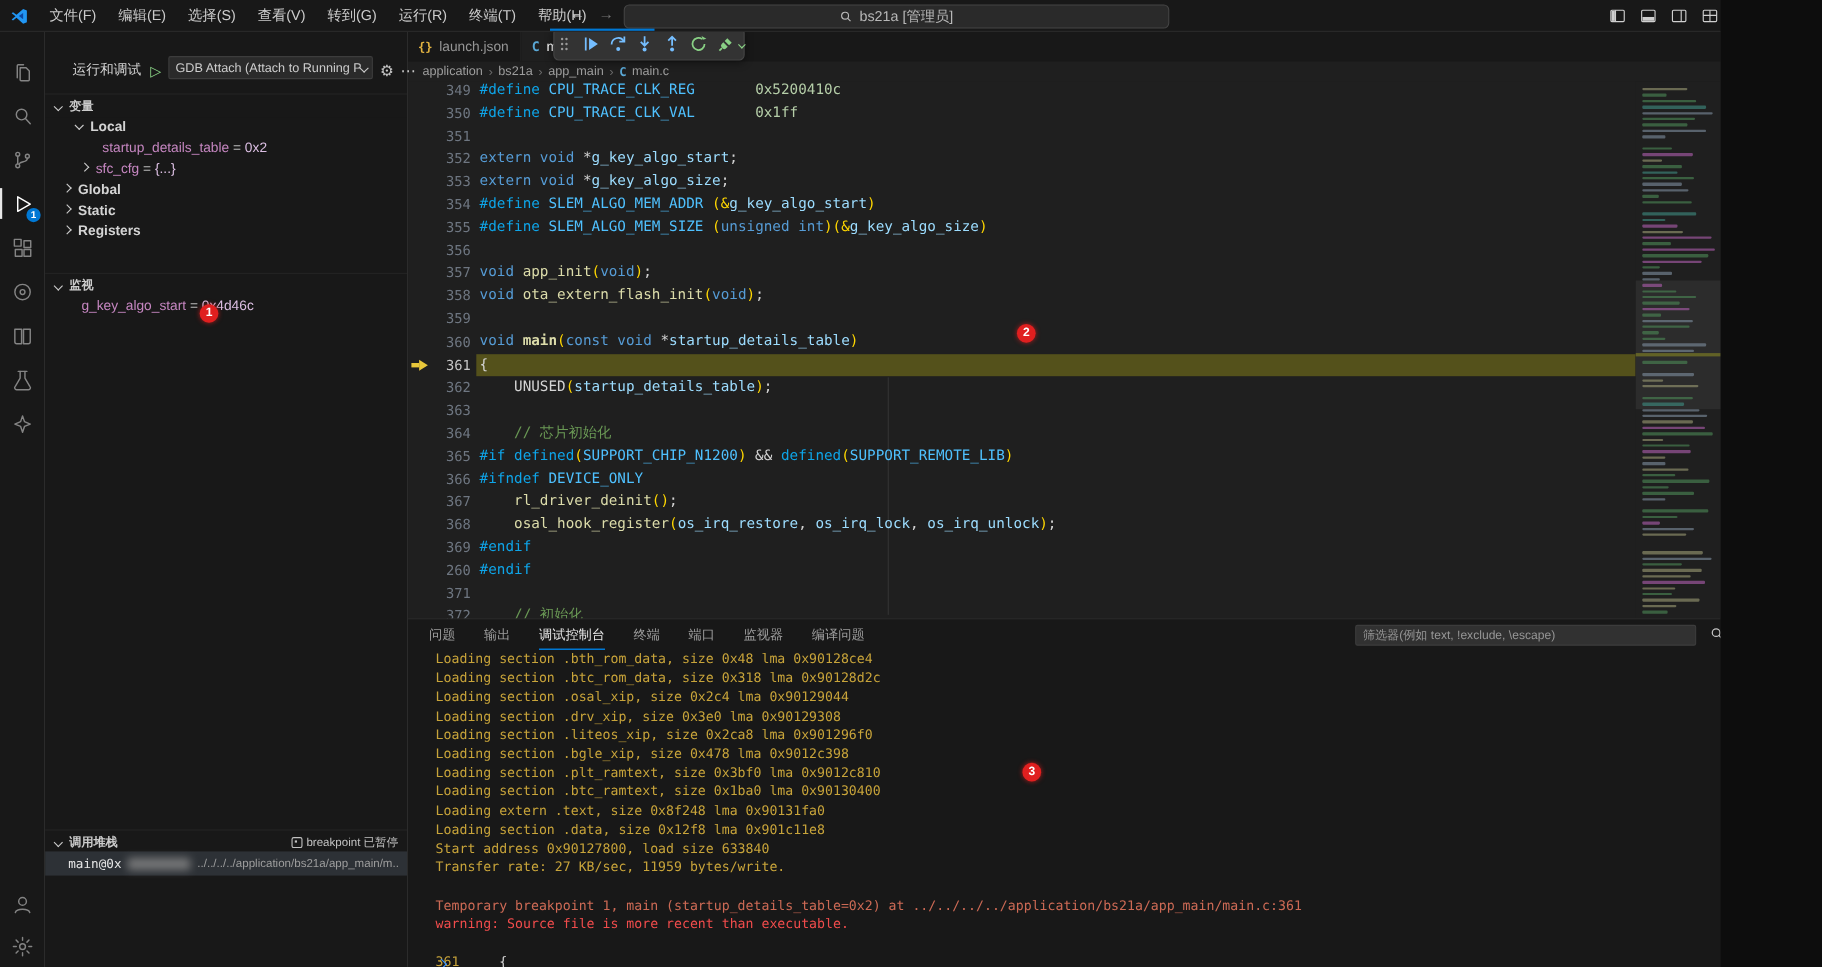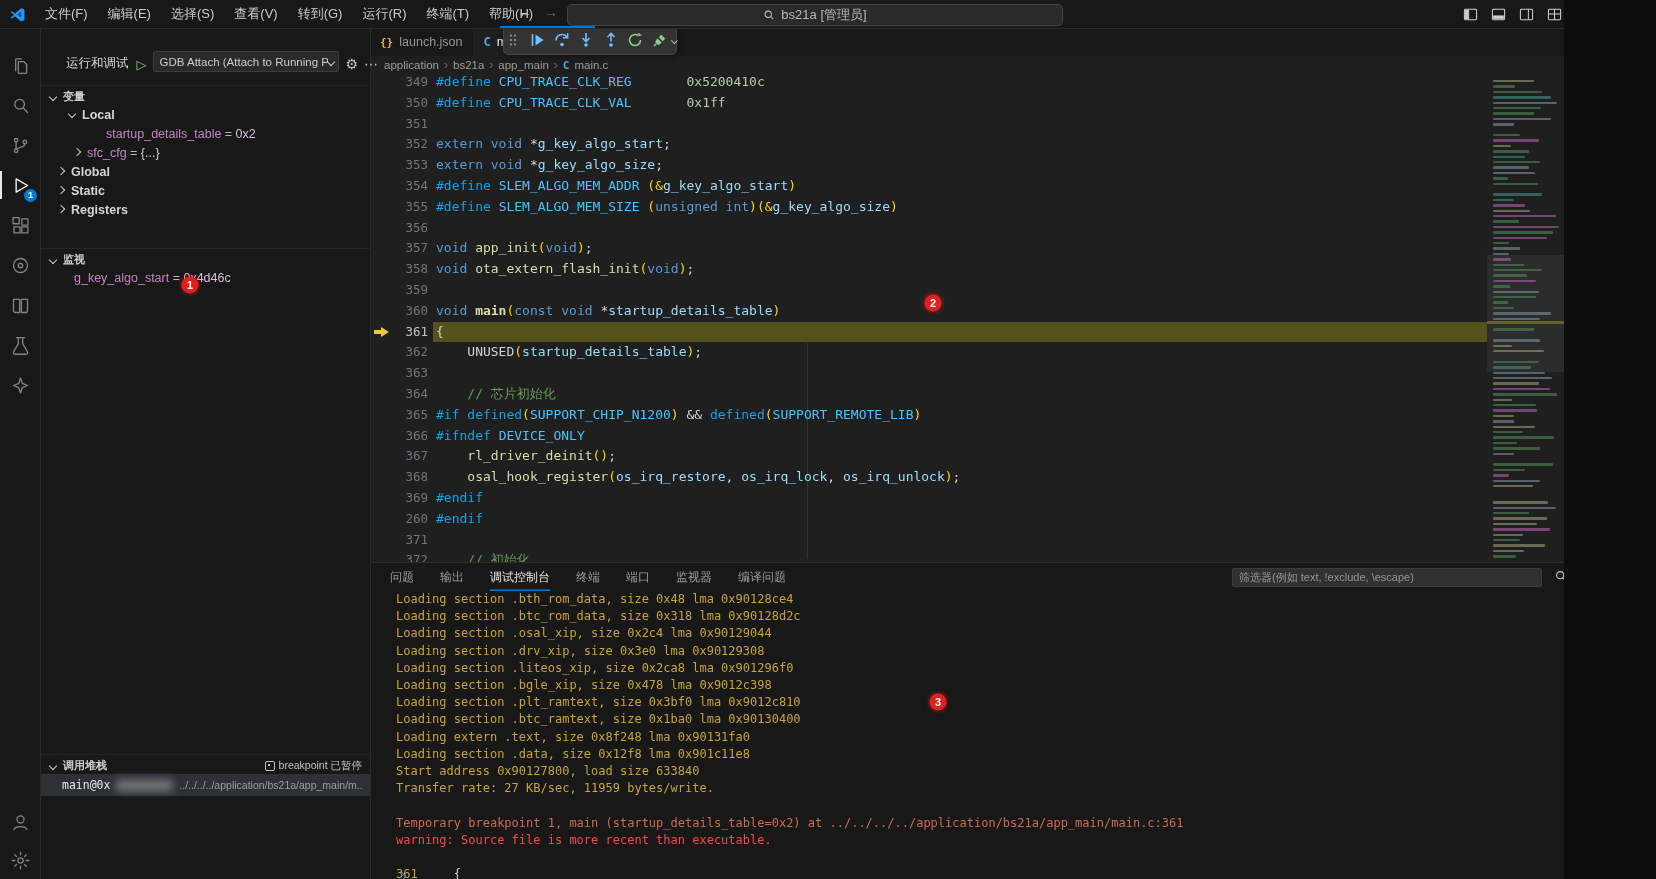--- a/index.html
+++ b/index.html
@@ -299,21 +299,21 @@
 
     <div class="sect-header" style="top:57px;">
       <span class="chev"></span>
       <span>变量</span>
     </div>
     <div class="tree" id="var-tree" style="top:77px;">
         <div class="tree-row" style="padding-left: 29px; align-items: center;">
           <span class="chev"></span>
           <span><span class="scope-lbl">Local</span></span>
         </div>
-        <div class="tree-row" style="padding-left: 54px;">
+        <div class="tree-row" style="padding-left: 41px;">
           <span style="width: 5px; flex: 0 0 auto;"></span>
           <span><span class="var-name">startup_details_table</span><span class="var-eq"> = </span><span class="var-val">0x2</span></span>
         </div>
         <div class="tree-row" style="padding-left: 34px;">
           <span class="chev right"></span>
           <span><span class="var-name">sfc_cfg</span><span class="var-eq"> = </span><span class="var-val">{...}</span></span>
         </div>
         <div class="tree-row" style="padding-left: 18px;">
           <span class="chev right"></span>
           <span><span class="scope-lbl">Global</span></span>

